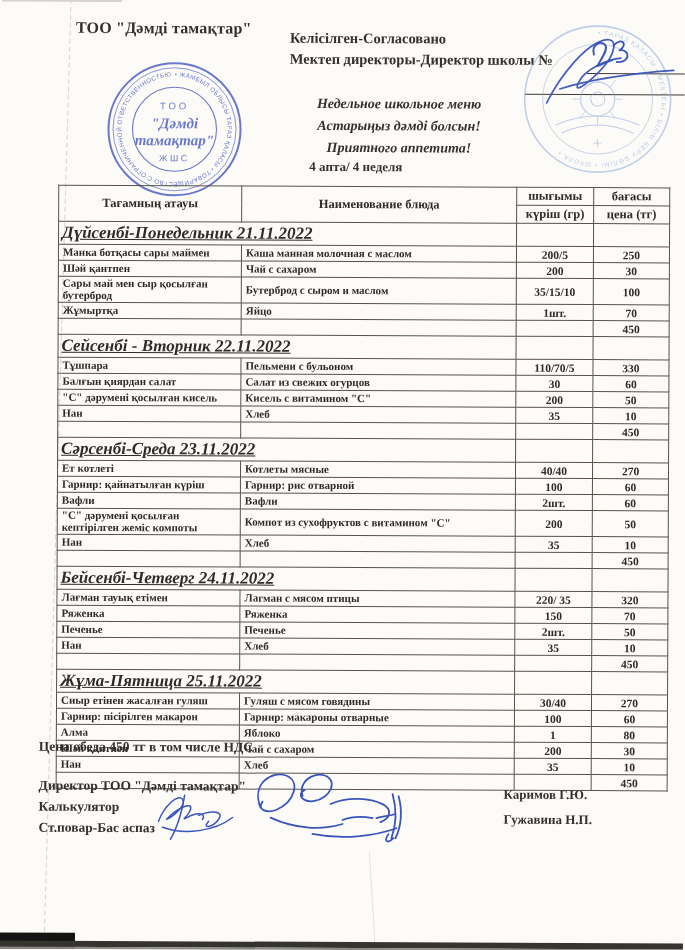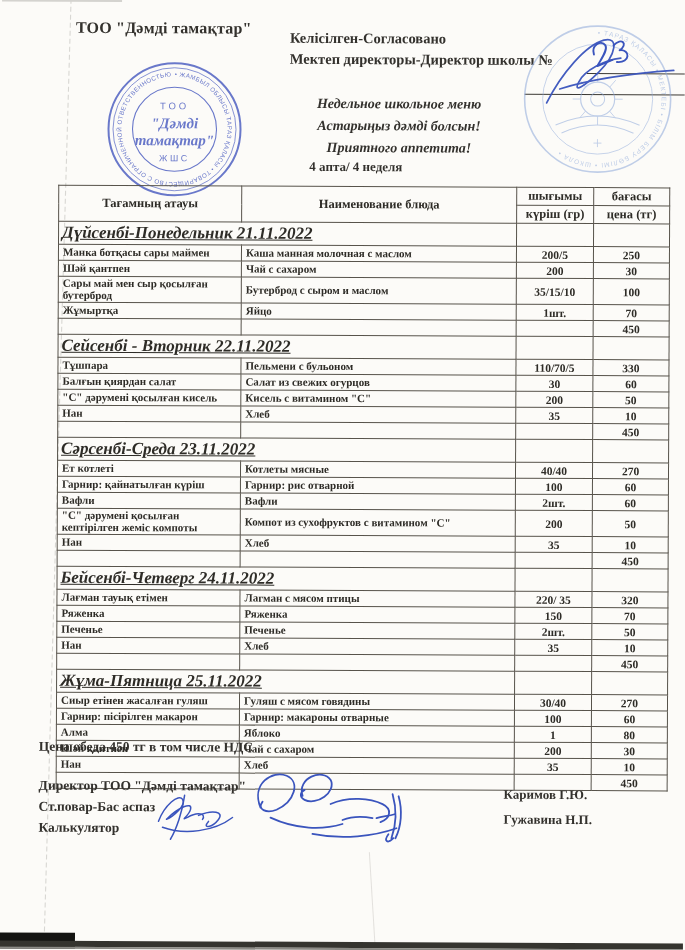--- a/index.html
+++ b/index.html
@@ -336,22 +336,22 @@
             <td class="num-cell"></td>
             <td class="num-cell">450</td>
           </tr>
         </tbody>
     </table>
 
     <div class="abs price-note">Цена обеда 450 тг в том числе НДС</div>
 
     <div class="abs sig-roles">
       <div>Директор ТОО "Дәмді тамақтар"</div>
+      <div>Калькулятор</div>
       <div>Ст.повар-Бас аспаз</div>
-      <div>Калькулятор</div>
     </div>
 
     <div class="abs sig-names">
       <div>Каримов Г.Ю.</div>
       <div>Гужавина Н.П.</div>
     </div>
 
     <svg style="left:150px;top:786px;" width="110" height="58" viewBox="0 0 110 58">
       <g class="ink" stroke-width="1.5">
         <path d="M 10 36 C 16 20 30 8 34 14 C 38 20 24 32 18 34 C 30 22 44 16 42 24 C 40 31 31 36 39 32 C 49 26 58 28 54 34"></path>

